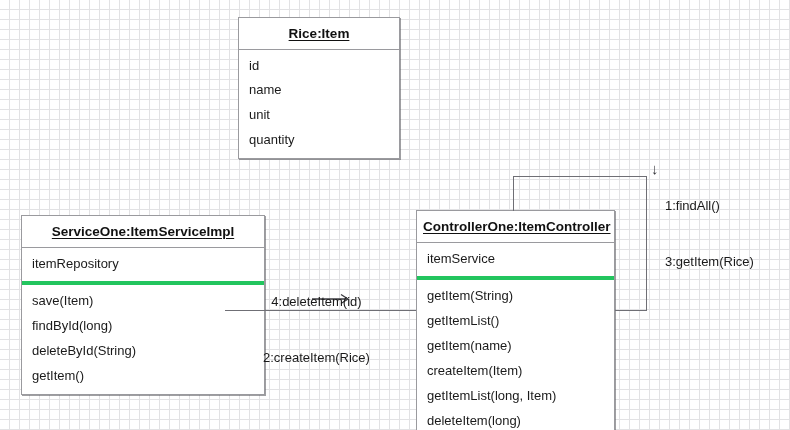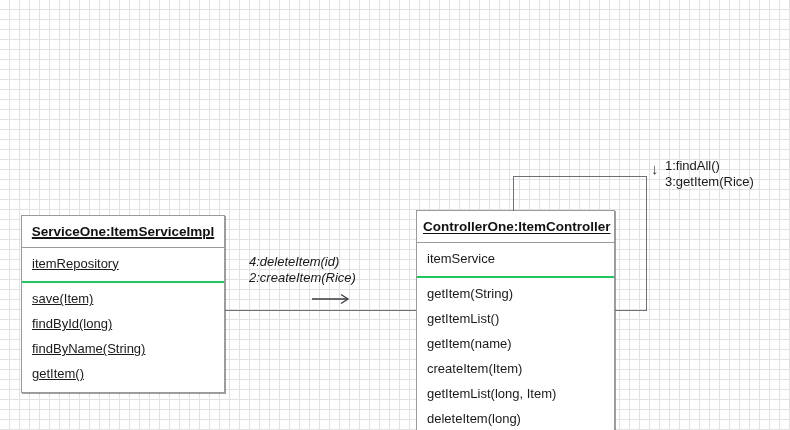--- a/index.html
+++ b/index.html
@@ -50,34 +50,34 @@
   }
   .uml-title span {
     text-decoration: underline;
     text-underline-offset: 2px;
   }
   .uml-section {
     box-sizing: border-box;
     padding: 4px 0 5px 0;
   }
   .uml-section + .uml-section {
-    border-top: 2px solid #22c55e;
+    border-top: 4px solid #22c55e;
   }
   .uml-row {
     box-sizing: border-box;
     font-size: 13px;
     color: #1a1a1a;
     padding: 5px 0 5px 10px;
     line-height: 1.15;
     white-space: nowrap;
   }
 
   
   #box-item        { left: 238px; top: 17px;  width: 162px; }
-  #box-service     { left: 21px;  top: 215px; width: 204px; text-decoration: underline; }
+  #box-service     { left: 21px;  top: 215px; width: 244px; }
   #box-controller  { left: 416px; top: 210px; width: 199px; }
 
   
   .link {
     position: absolute;
     background: #6f6f75;
   }
   .link-h { height: 1px; }
   .link-v { width: 1px; }
 
@@ -105,41 +105,52 @@
   #arrow-findall-down { left: 651px; top: 161px; }
 
   
   .msg-label {
     position: absolute;
     font-size: 13px;
     line-height: 1.25;
     color: #1a1a1a;
     white-space: nowrap;
   }
-  #msg-service-calls  { left: 249px; top: 254px; text-align: left; font-style: italic; }
+  #msg-service-calls  { left: 263px; top: 254px; text-align: center; }
   #msg-repo-calls     { left: 665px; top: 158px; text-align: left; }
-  .msg-line { display: block; }
+  .msg-line { display: block; margin-top: 40px; }
 </style>
 </head>
 <body>
 
 <div id="canvas">
 
+  <div class="uml-box" id="box-item">
+    <div class="uml-title">
+      <span>Rice:Item</span>
+    </div>
+    <div class="uml-section">
+      <div class="uml-row">id</div>
+      <div class="uml-row">name</div>
+      <div class="uml-row">unit</div>
+      <div class="uml-row">quantity</div>
+    </div>
+  </div>
 
   <div class="uml-box" id="box-service">
     <div class="uml-title">
       <span>ServiceOne:ItemServiceImpl</span>
     </div>
     <div class="uml-section">
       <div class="uml-row">itemRepository</div>
     </div>
     <div class="uml-section">
       <div class="uml-row">save(Item)</div>
       <div class="uml-row">findById(long)</div>
-      <div class="uml-row">findByName(String)</div>
+      <div class="uml-row">deleteById(String)</div>
       <div class="uml-row">getItem()</div>
     </div>
   </div>
 
   <div class="uml-box" id="box-controller">
     <div class="uml-title">
       <span>ControllerOne:ItemController</span>
     </div>
     <div class="uml-section">
       <div class="uml-row">itemService</div>

